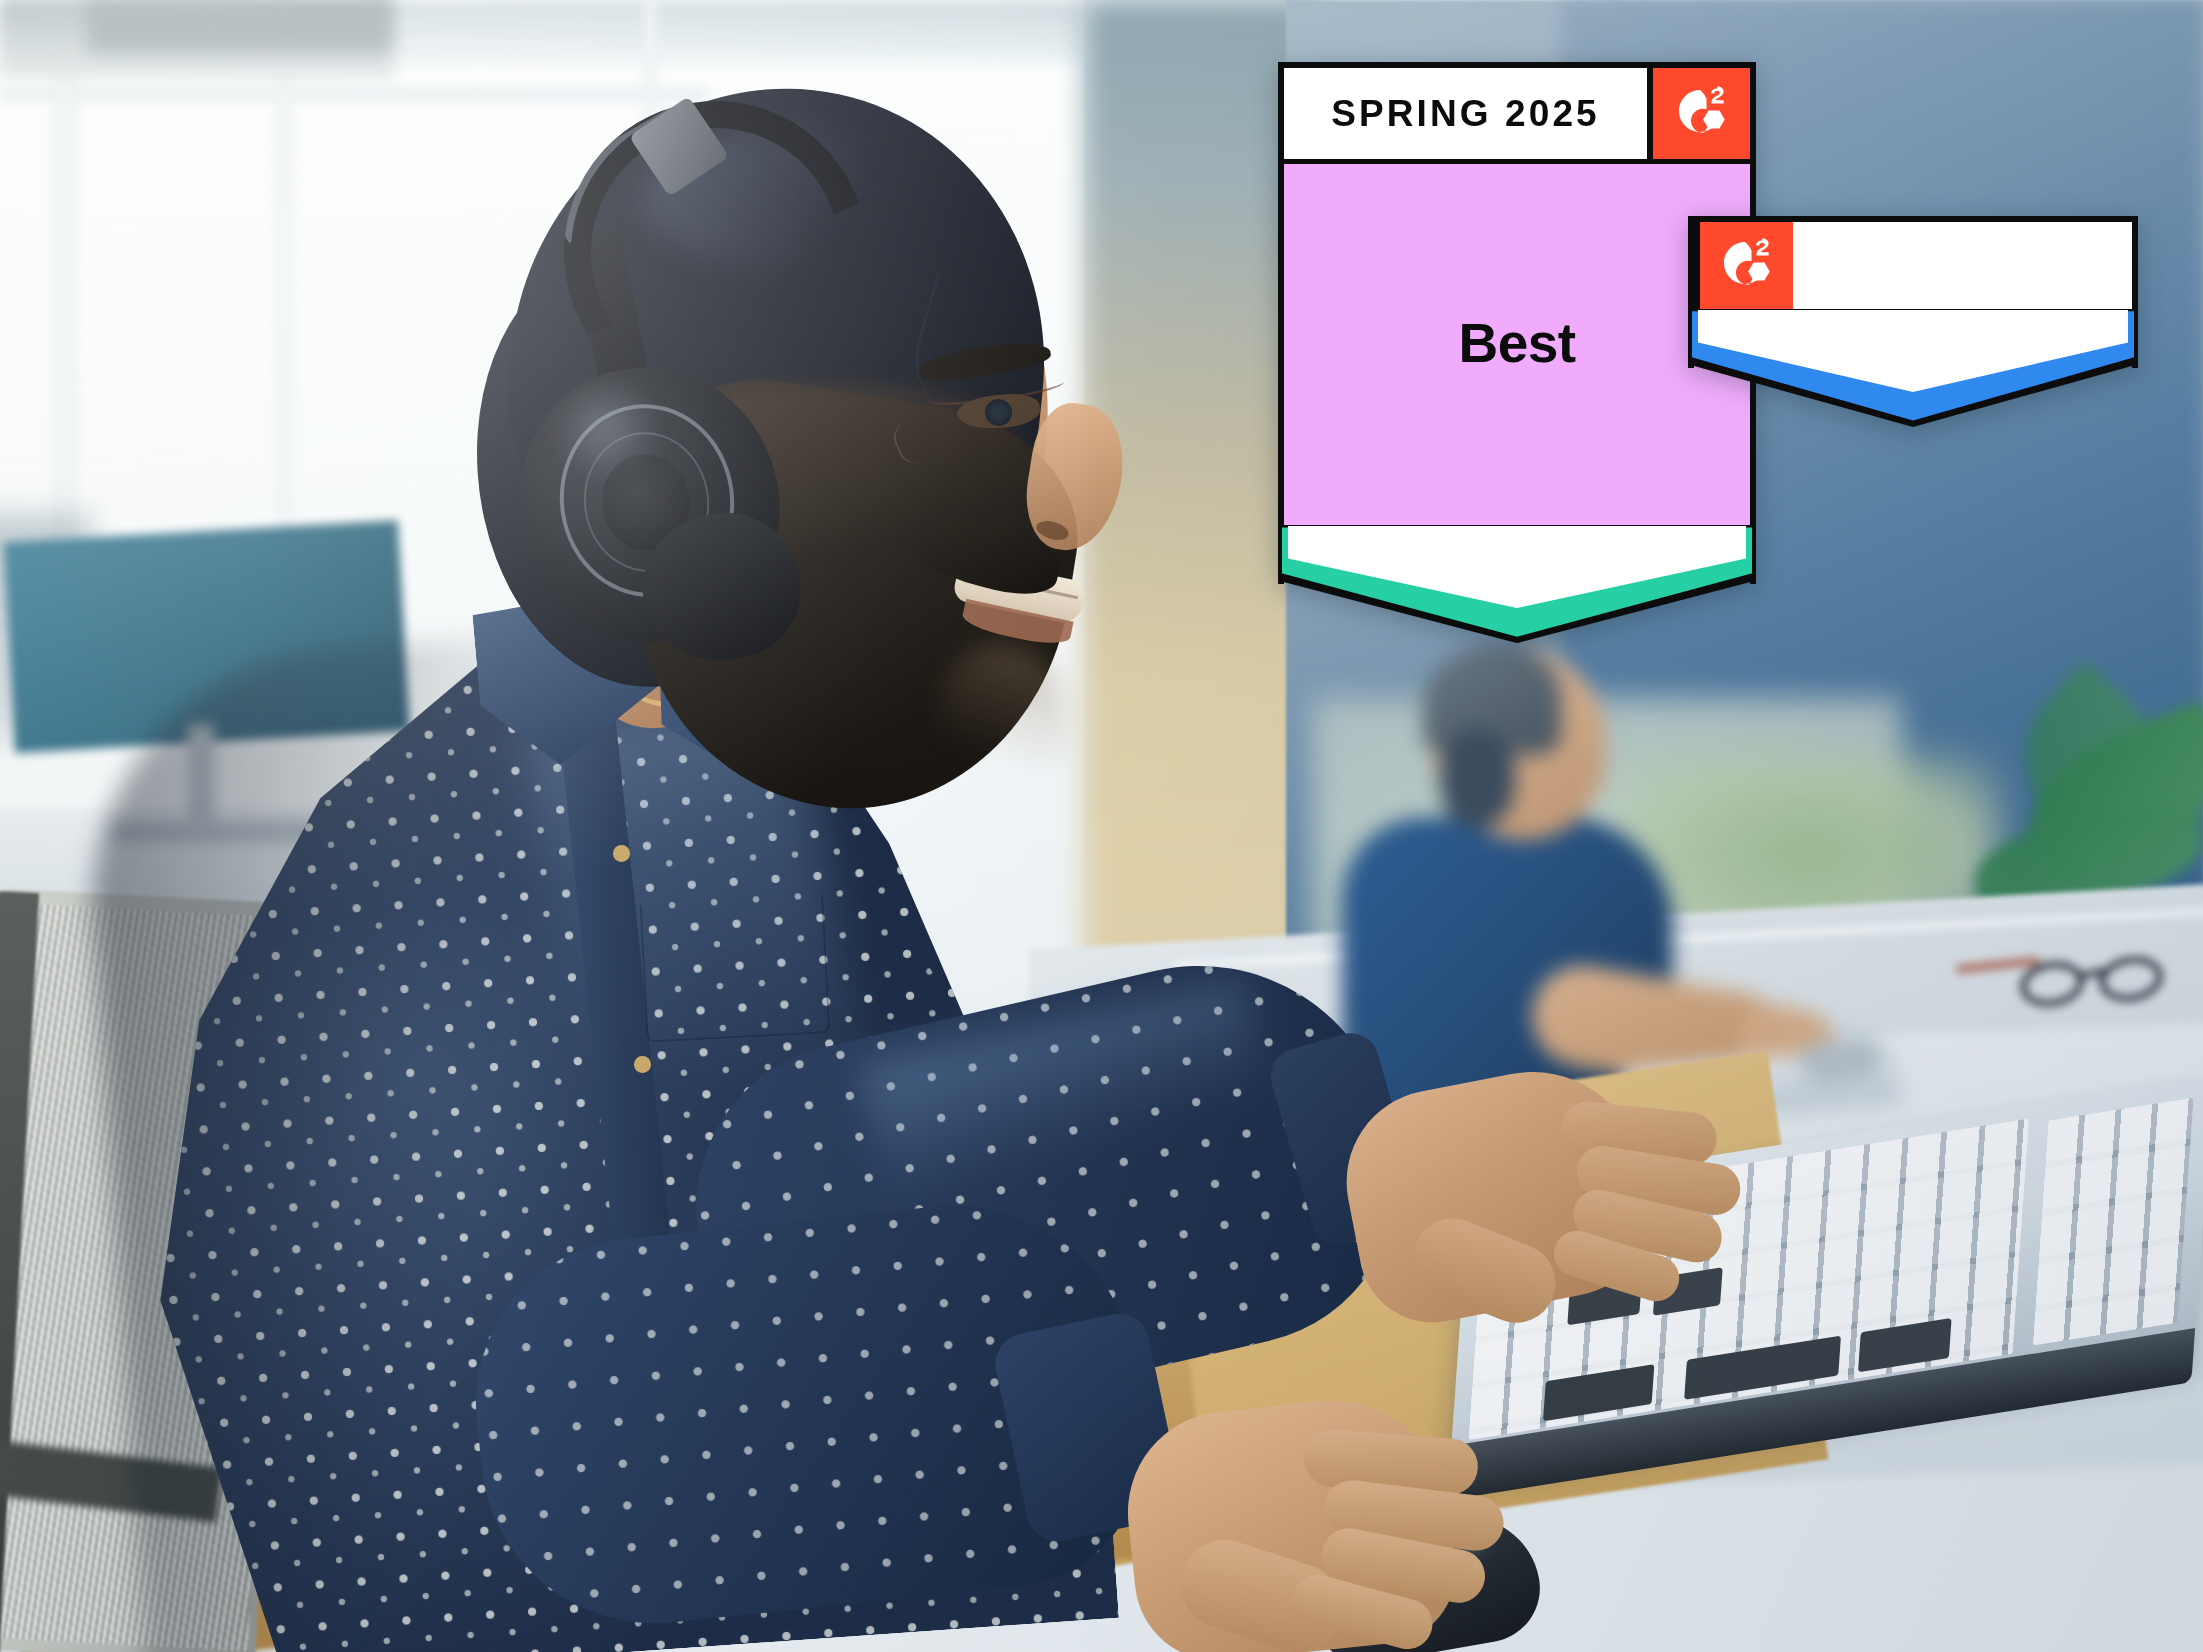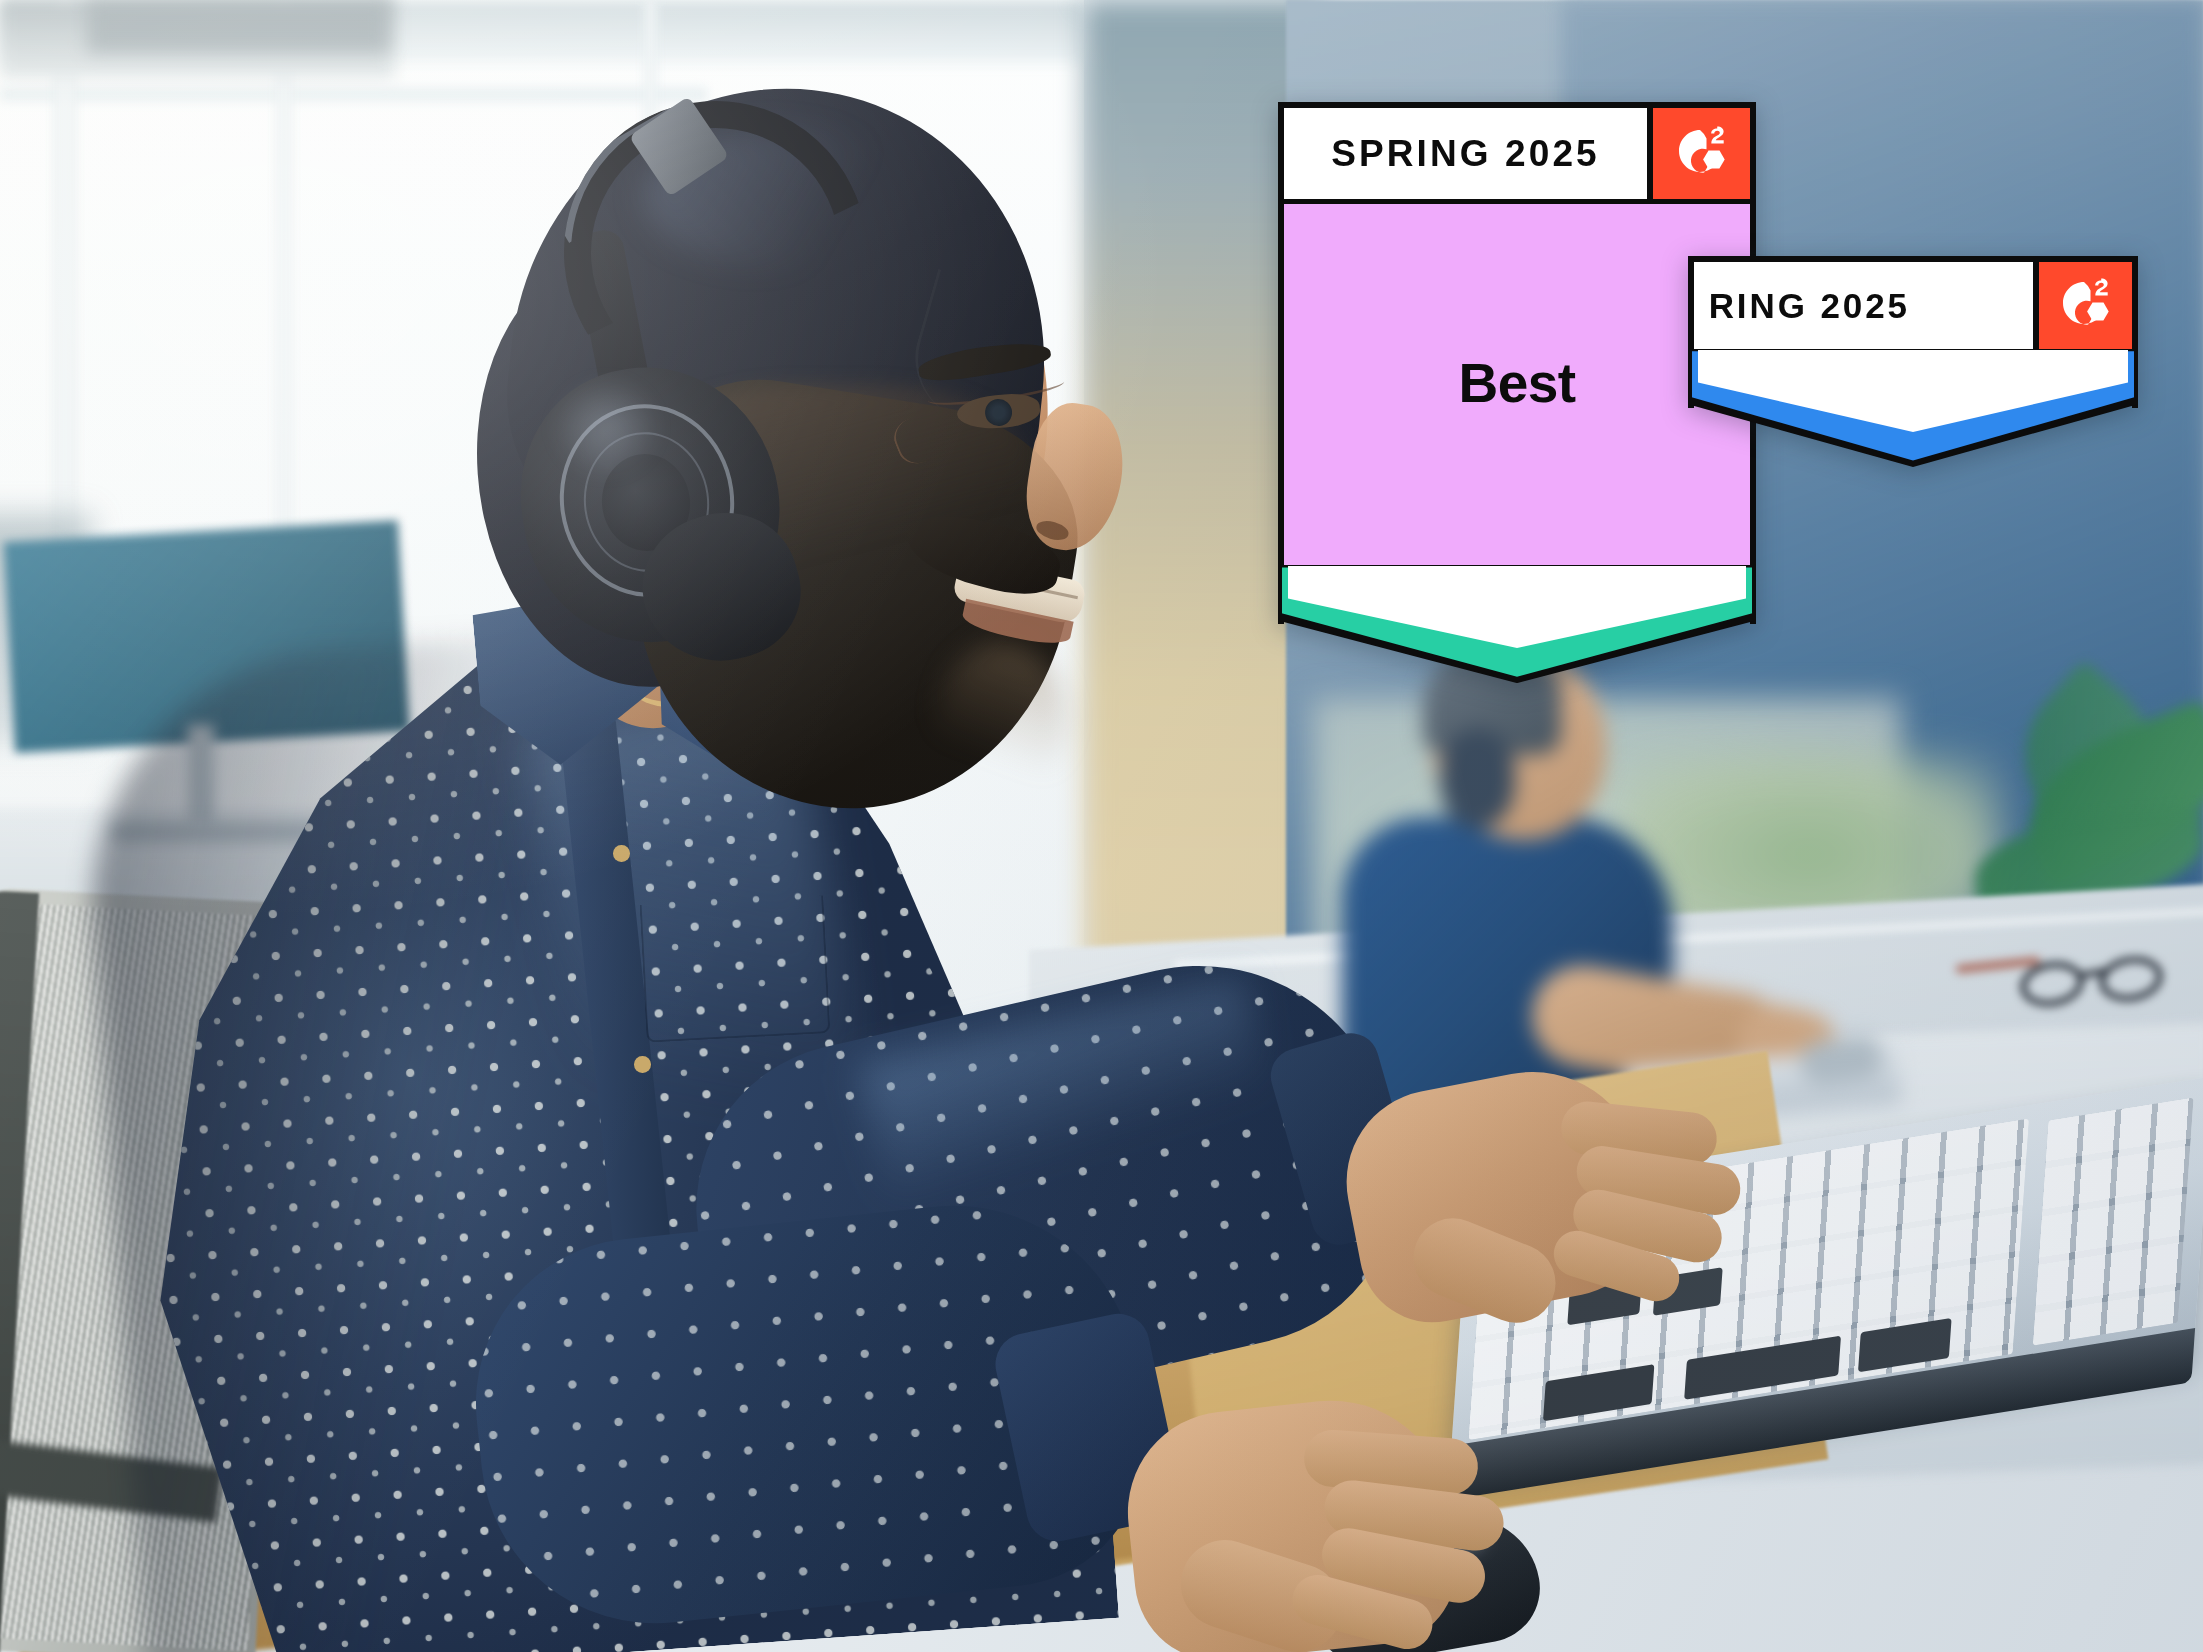--- a/index.html
+++ b/index.html
@@ -468,21 +468,21 @@
   #badge-best .foot-color{ background:#27cfa4; }
   #badge-easiest .foot-color{ background:#2f89ee; }
   .foot-white{ position:absolute; left:10px; right:10px; top:-5.5px; bottom:35px;
     clip-path:polygon(0 0, 100% 0, 100% 40%, 50% 100%, 0 40%);
     background:#fff; }
   
   .foot-rail-l{ position:absolute; left:0; top:0; width:6.4px; height:53px; background:#0c0c0c; }
   .foot-rail-r{ position:absolute; right:0; top:0; width:6.4px; height:53px; background:#0c0c0c; }
 
   
-  .badge{ filter:drop-shadow(0 5.5px 13px rgba(18,32,48,.30));margin-top:40px; }
+  .badge{ filter:drop-shadow(0 5.5px 13px rgba(18,32,48,.30)); }
 </style>
 </head>
 <body>
 
 <div id="stage">
 
   <div class="photo">
 
     <div class="window-wall"></div>
     <div class="win-head"></div>
@@ -662,21 +662,20 @@
       <div class="foot-rail-l"></div>
       <div class="foot-rail-r"></div>
       <div class="foot-black"></div>
       <div class="foot-color"></div>
       <div class="foot-white"></div>
     </div>
   </div>
 
   <div class="badge" id="badge-easiest">
     <div class="b-head">
-      <div class="b-head-label">RING 2025</div>
       <div class="b-logo">
         <svg viewBox="0 0 64 64" aria-hidden="true">
           <path fill="#ffffff" d="M30 8C18.4 8 9 17.4 9 29s9.4 21 21 21c5.4 0 10.3-2 14-5.4V33.6
                    l-9.8 17a12 12 0 1 1 2.3-23.4V16.6A21 21 0 0 0 30 8z"></path>
           <path fill="#ffffff" d="M38.5 28.4l11 .1 5.2 9-5.3 9-11-.1-5.3-9z"></path>
           <path fill="#ffffff" d="M47.2 4.5c3.9 0 6.4 2.1 6.4 5.1 0 2.3-1.3 3.8-3.6 5.2l-2.4 1.4
                    c-1.1.7-1.6 1.2-1.8 2h7.9v3.3H41.3c0-3.1 1.2-5.2 4.1-6.9l2.3-1.3
                    c1.5-.9 2.1-1.6 2.1-2.6 0-1.1-1-1.9-2.5-1.9-1.8 0-3 .9-3 2.7h-3.1
                    c0-3.3 2.6-5 6-5z"></path>
         </svg>

